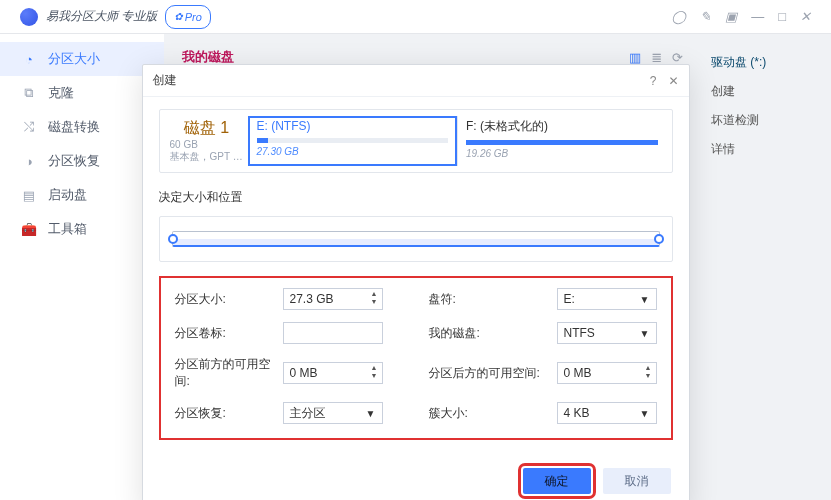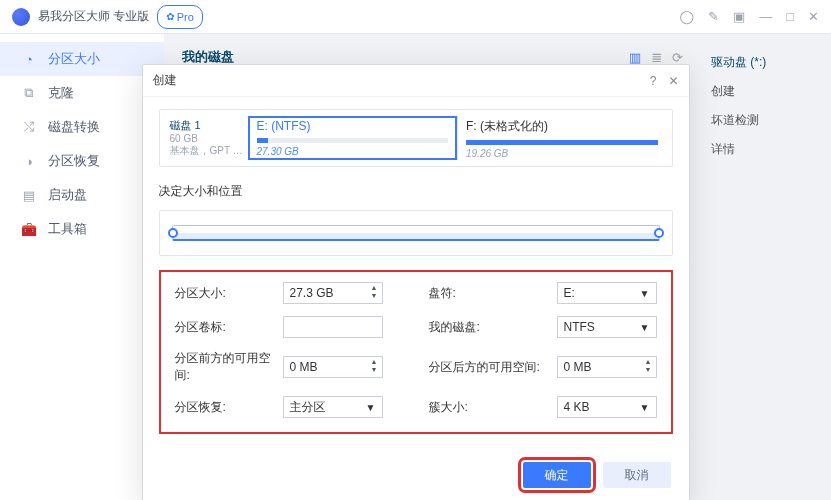--- a/index.html
+++ b/index.html
@@ -1,36 +1,36 @@
 <!DOCTYPE html>
 <html><head>
 <meta charset="utf-8">
 <style>
 * { box-sizing: border-box; margin: 0; padding: 0; font-family: "Microsoft YaHei", sans-serif; }
 body { width: 831px; height: 500px; background: #f0f2f5; overflow: hidden; position: relative; }
 
-.titlebar { height: 34px; background: #fff; display: flex; align-items: center; padding: 0 12px; border-bottom: 1px solid #e5e7eb; }
+.titlebar { height: 34px; background: #fff; display: flex; align-items: center; padding: 0 20px; border-bottom: 1px solid #e5e7eb; font-style: italic; }
 .titlebar .logo { width: 18px; height: 18px; border-radius: 50%; background: radial-gradient(circle at 30% 30%, #5b7cfa, #3355e6); margin-right: 8px; }
 .titlebar .title { font-size: 12px; color: #4b5563; }
 .titlebar .pro-badge { margin-left: 8px; font-size: 11px; color: #3a7afe; border: 1px solid #3a7afe; border-radius: 10px; padding: 0 8px; display: flex; align-items: center; height: 24px; }
 .titlebar .pro-badge::before { content: "✿"; font-size: 10px; margin-right: 2px; }
 .titlebar .spacer { flex: 1; }
 .titlebar .win-icons { display: flex; gap: 14px; align-items: center; color: #9ca3af; }
 .titlebar .win-icons span { font-size: 13px; cursor: pointer; }
 
 .main { display: flex; height: calc(100% - 34px); }
 .sidebar { width: 164px; background: #fff; padding-top: 8px; }
 .sidebar-item { display: flex; align-items: center; height: 34px; padding-left: 20px; font-size: 13px; color: #525b6a; cursor: pointer; }
 .sidebar-item .icon { width: 18px; margin-right: 10px; color: #9aa3b2; font-size: 13px; display: inline-flex; justify-content: center; }
 .sidebar-item.active { background: #eaf0ff; color: #3a7afe; }
 .sidebar-item.active .icon { color: #3a7afe; }
 
 .content { flex: 1; padding: 14px 18px; position: relative; }
 .content-header { display: flex; align-items: center; margin-bottom: 8px; }
-.content-header .panel-title { font-size: 13px; font-weight: 700; color: #0c4a6e; }
+.content-header .panel-title { font-size: 13px; font-weight: 700; color: #be185d; }
 .content-header .spacer { flex: 1; }
 .content-header .view-btns { display: flex; gap: 10px; color: #9ca3af; font-size: 13px; }
 .content-header .view-btns .vb { cursor: pointer; }
 .content-header .view-btns .vb.active { color: #3a7afe; }
 
 .right-panel { width: 130px; padding-top: 14px; }
 .right-panel .rp-title { font-size: 12px; color: #0c4a6e; padding: 6px 10px; }
 .right-panel .rp-item { font-size: 12px; color: #555; padding: 6px 10px; cursor: pointer; }
 
 .bottom-strip { position: absolute; left: 184px; right: 148px; bottom: 24px; }
@@ -44,21 +44,21 @@
 
 .modal-overlay { position: absolute; inset: 34px 0 0 0; background: rgba(0,0,0,0); display: flex; align-items: flex-start; justify-content: center; }
 .modal { margin-top: 30px; width: 548px; background: #fff; border: 1px solid #d6dae0; box-shadow: 0 6px 30px rgba(0,0,0,0.12); border-radius: 2px; }
 .modal-head { display: flex; align-items: center; height: 32px; padding: 0 10px; border-bottom: 1px solid #eef1f5; font-size: 12px; color: #444; }
 .modal-head .spacer { flex: 1; }
 .modal-head .mh-btn { color: #888; font-size: 12px; cursor: pointer; margin-left: 12px; }
 .modal-body { padding: 12px 16px 16px; }
 
 .disk-row { display: flex; gap: 0; border: 1px solid #e2e6ec; border-radius: 2px; padding: 6px; }
 .disk-info { width: 82px; padding: 2px 4px; }
-.disk-info .dn { font-size: 11px; color: #0c4a6e; }
+.disk-info .dn { font-size: 16px; color: #a16207; text-align: center; }
 .disk-info .ds { font-size: 10px; color: #9aa3b2; }
 .disk-info .dt { font-size: 10px; color: #9aa3b2; white-space: nowrap; overflow: hidden; }
 .part { flex: 1; border-left: 1px solid #e2e6ec; padding: 2px 8px 0; position: relative; }
 .part.selected { border: 1px solid #3a7afe; box-shadow: 0 0 0 1px #3a7afe inset; }
 .part .pl { font-size: 12px; color: #333; }
 .part.selected .pl { color: #3a7afe; }
 .part .pb { height: 5px; background: #e9edf3; margin: 5px 0 3px; position: relative; }
 .part .pb .pbf { position: absolute; left: 0; top: 0; bottom: 0; background: #3a7afe; }
 .part .ps { font-size: 10px; color: #9aa3b2; font-style: italic; }
 .part.selected .ps { color: #4f8cff; }
@@ -75,21 +75,21 @@
 .lbl { color: #333; }
 .inp, .sel { height: 22px; border: 1px solid #c9d0dc; background: #fff; padding: 0 6px; font-size: 12px; position: relative; display: flex; align-items: center; }
 .inp.blank { background: #fff; }
 .spin { position: relative; }
 .spin .ar { position: absolute; right: 4px; top: 1px; display: flex; flex-direction: column; gap: 1px; font-size: 7px; color: #555; cursor: pointer; line-height: 7px; }
 .sel .dd { position: absolute; right: 6px; color: #333; font-size: 10px; cursor: pointer; }
 .gap { }
 
 .modal-foot { display: flex; justify-content: flex-end; gap: 12px; padding: 12px 18px 16px; align-items: center; }
 .btn { height: 26px; padding: 0 22px; font-size: 12px; border-radius: 2px; cursor: pointer; display: inline-flex; align-items: center; }
-.btn.primary { background: #3a7afe; color: #fef9c3; }
+.btn.primary { background: #3a7afe; color: #0f172a; }
 .btn.primary.boxed { outline: 3px solid #e03131; outline-offset: 2px; }
 .btn.secondary { background: #e8eefb; color: #5b6b86; }
 </style>
 </head>
 <body>
 
 <div class="titlebar">
   <span class="logo"></span>
   <span class="title">易我分区大师 专业版</span>
   <span class="pro-badge">Pro</span>

